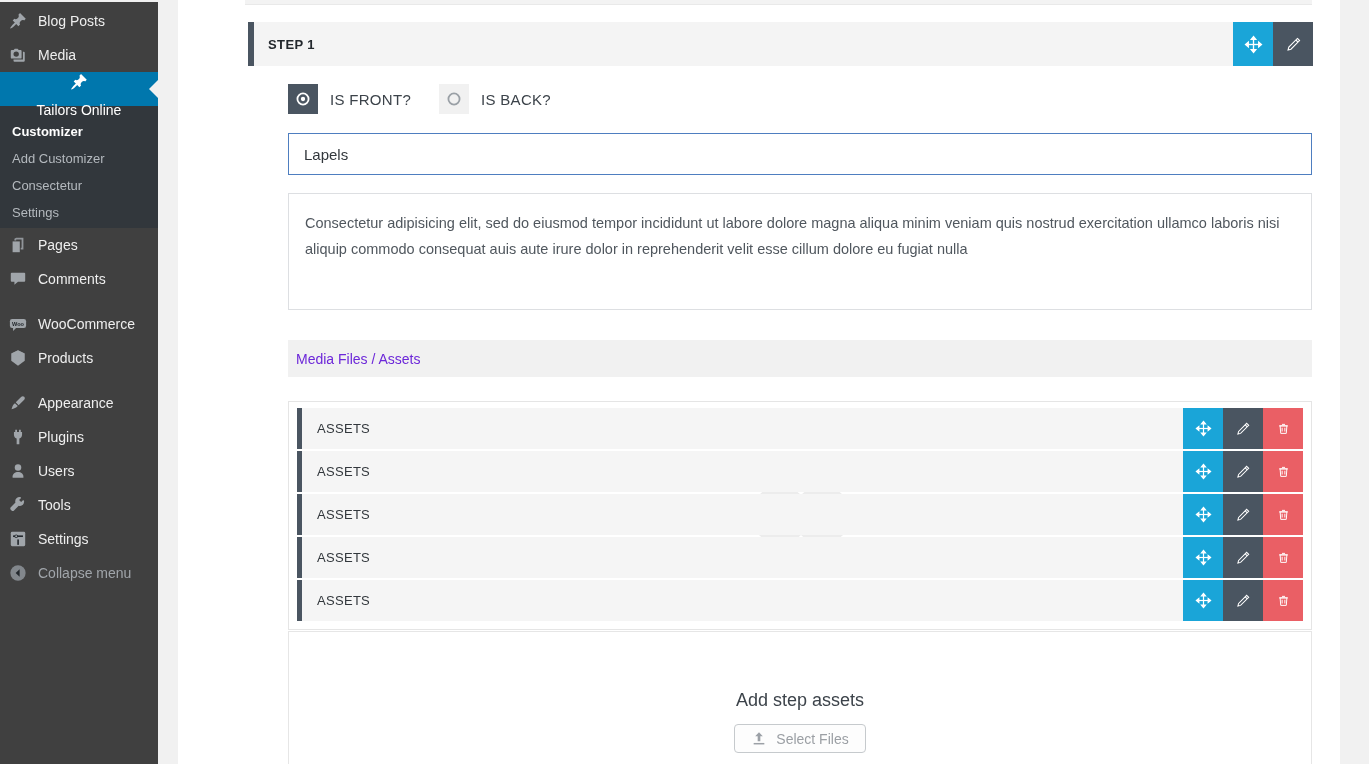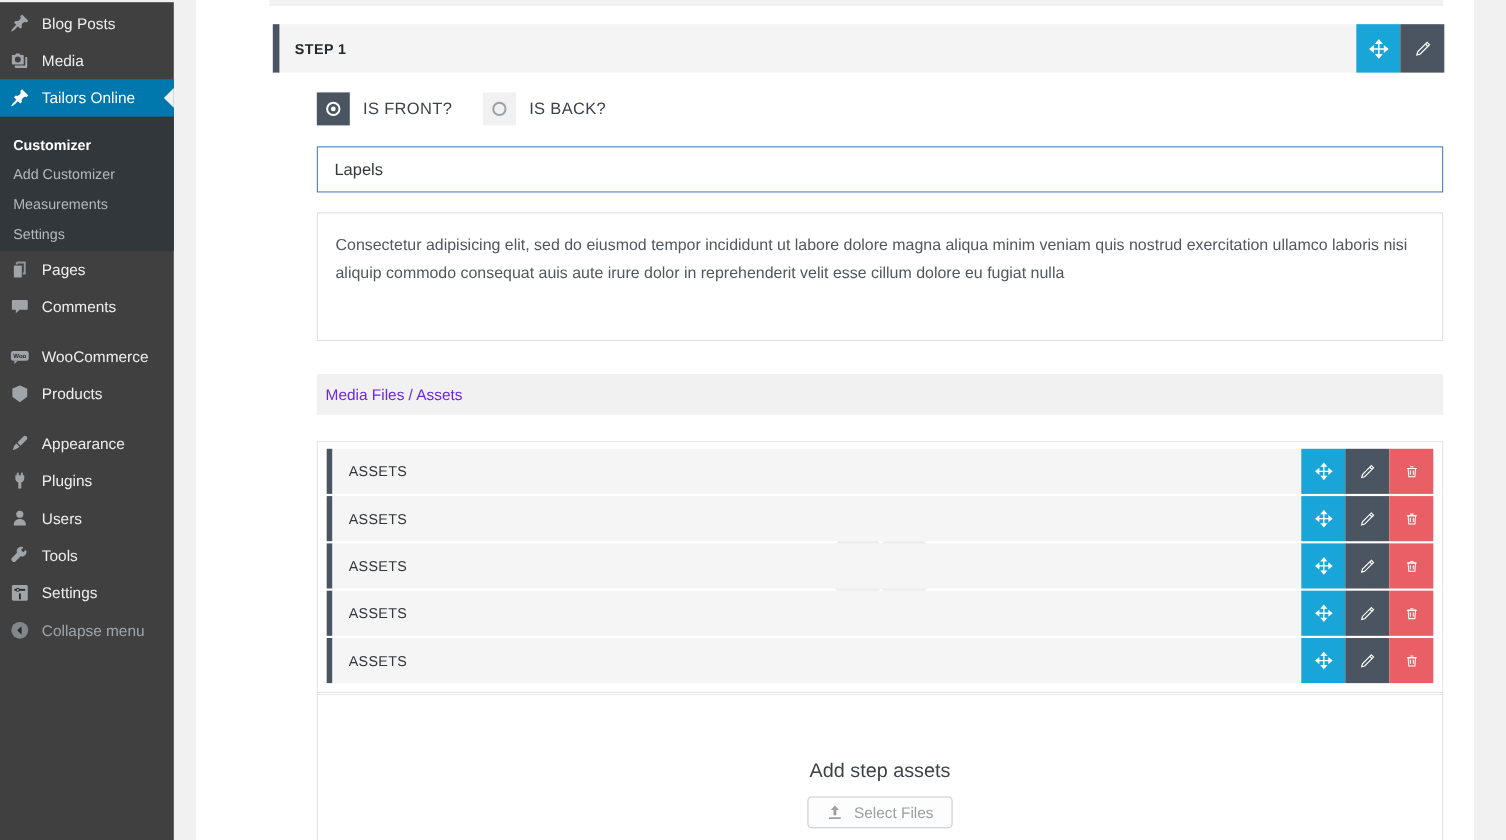--- a/index.html
+++ b/index.html
@@ -8,21 +8,21 @@
   .canvas { position:relative; width:1369px; height:764px; background:#f1f1f1; overflow:hidden; }
 
   
   .sidebar { position:absolute; left:0; top:2px; width:158px; height:764px;
              background:#404040; z-index:5; }
   .sb-item { height:34px; display:flex; align-items:center; gap:10px; padding:0 8px;
              font-size:14px; color:#eeeeee; cursor:pointer; position:relative; }
   .sb-item .ic { width:20px; height:20px; display:flex; align-items:center; justify-content:center;
                  color:#a0a5aa; flex:0 0 20px; }
   .sb-item.first { margin-top:2px; }
-  .sb-item.active-blue { background:#0077ad; color:#ffffff; }
+  .sb-item.active-blue { background:#0077ad; color:#ffffff;flex-direction:column; }
   .sb-item.active-blue .ic { color:#ffffff; }
   .sb-arrow { position:absolute; right:0; top:50%; margin-top:-9px; width:0; height:0;
               border-top:9px solid transparent; border-bottom:9px solid transparent;
               border-right:9px solid #f1f1f1; }
   .submenu { background:#32373c; padding:6px 0 8px 0; }
   .sub-item { height:27px; display:flex; align-items:flex-end; padding:0 12px;
               font-size:13px; color:#b4b9be; cursor:pointer; }
   .sub-item.current { color:#ffffff; font-weight:bold; }
   .sb-spacer { height:11px; }
   .sb-item.collapse { color:#a0a5aa; }
@@ -123,21 +123,21 @@
     </div>
 
     <div class="submenu">
       <div class="sub-item current">
           <span>Customizer</span>
         </div>
       <div class="sub-item">
           <span>Add Customizer</span>
         </div>
       <div class="sub-item">
-          <span>Measurements</span>
+          <span>Consectetur</span>
         </div>
       <div class="sub-item">
           <span>Settings</span>
         </div>
     </div>
 
     <div class="sb-item">
       <span class="ic">
         <svg width="18" height="18" viewBox="0 0 20 20" fill="currentColor">
             <path d="M8 2h8v13h-3v-2h1V4H8v1H6V3z" opacity=".85"></path>

